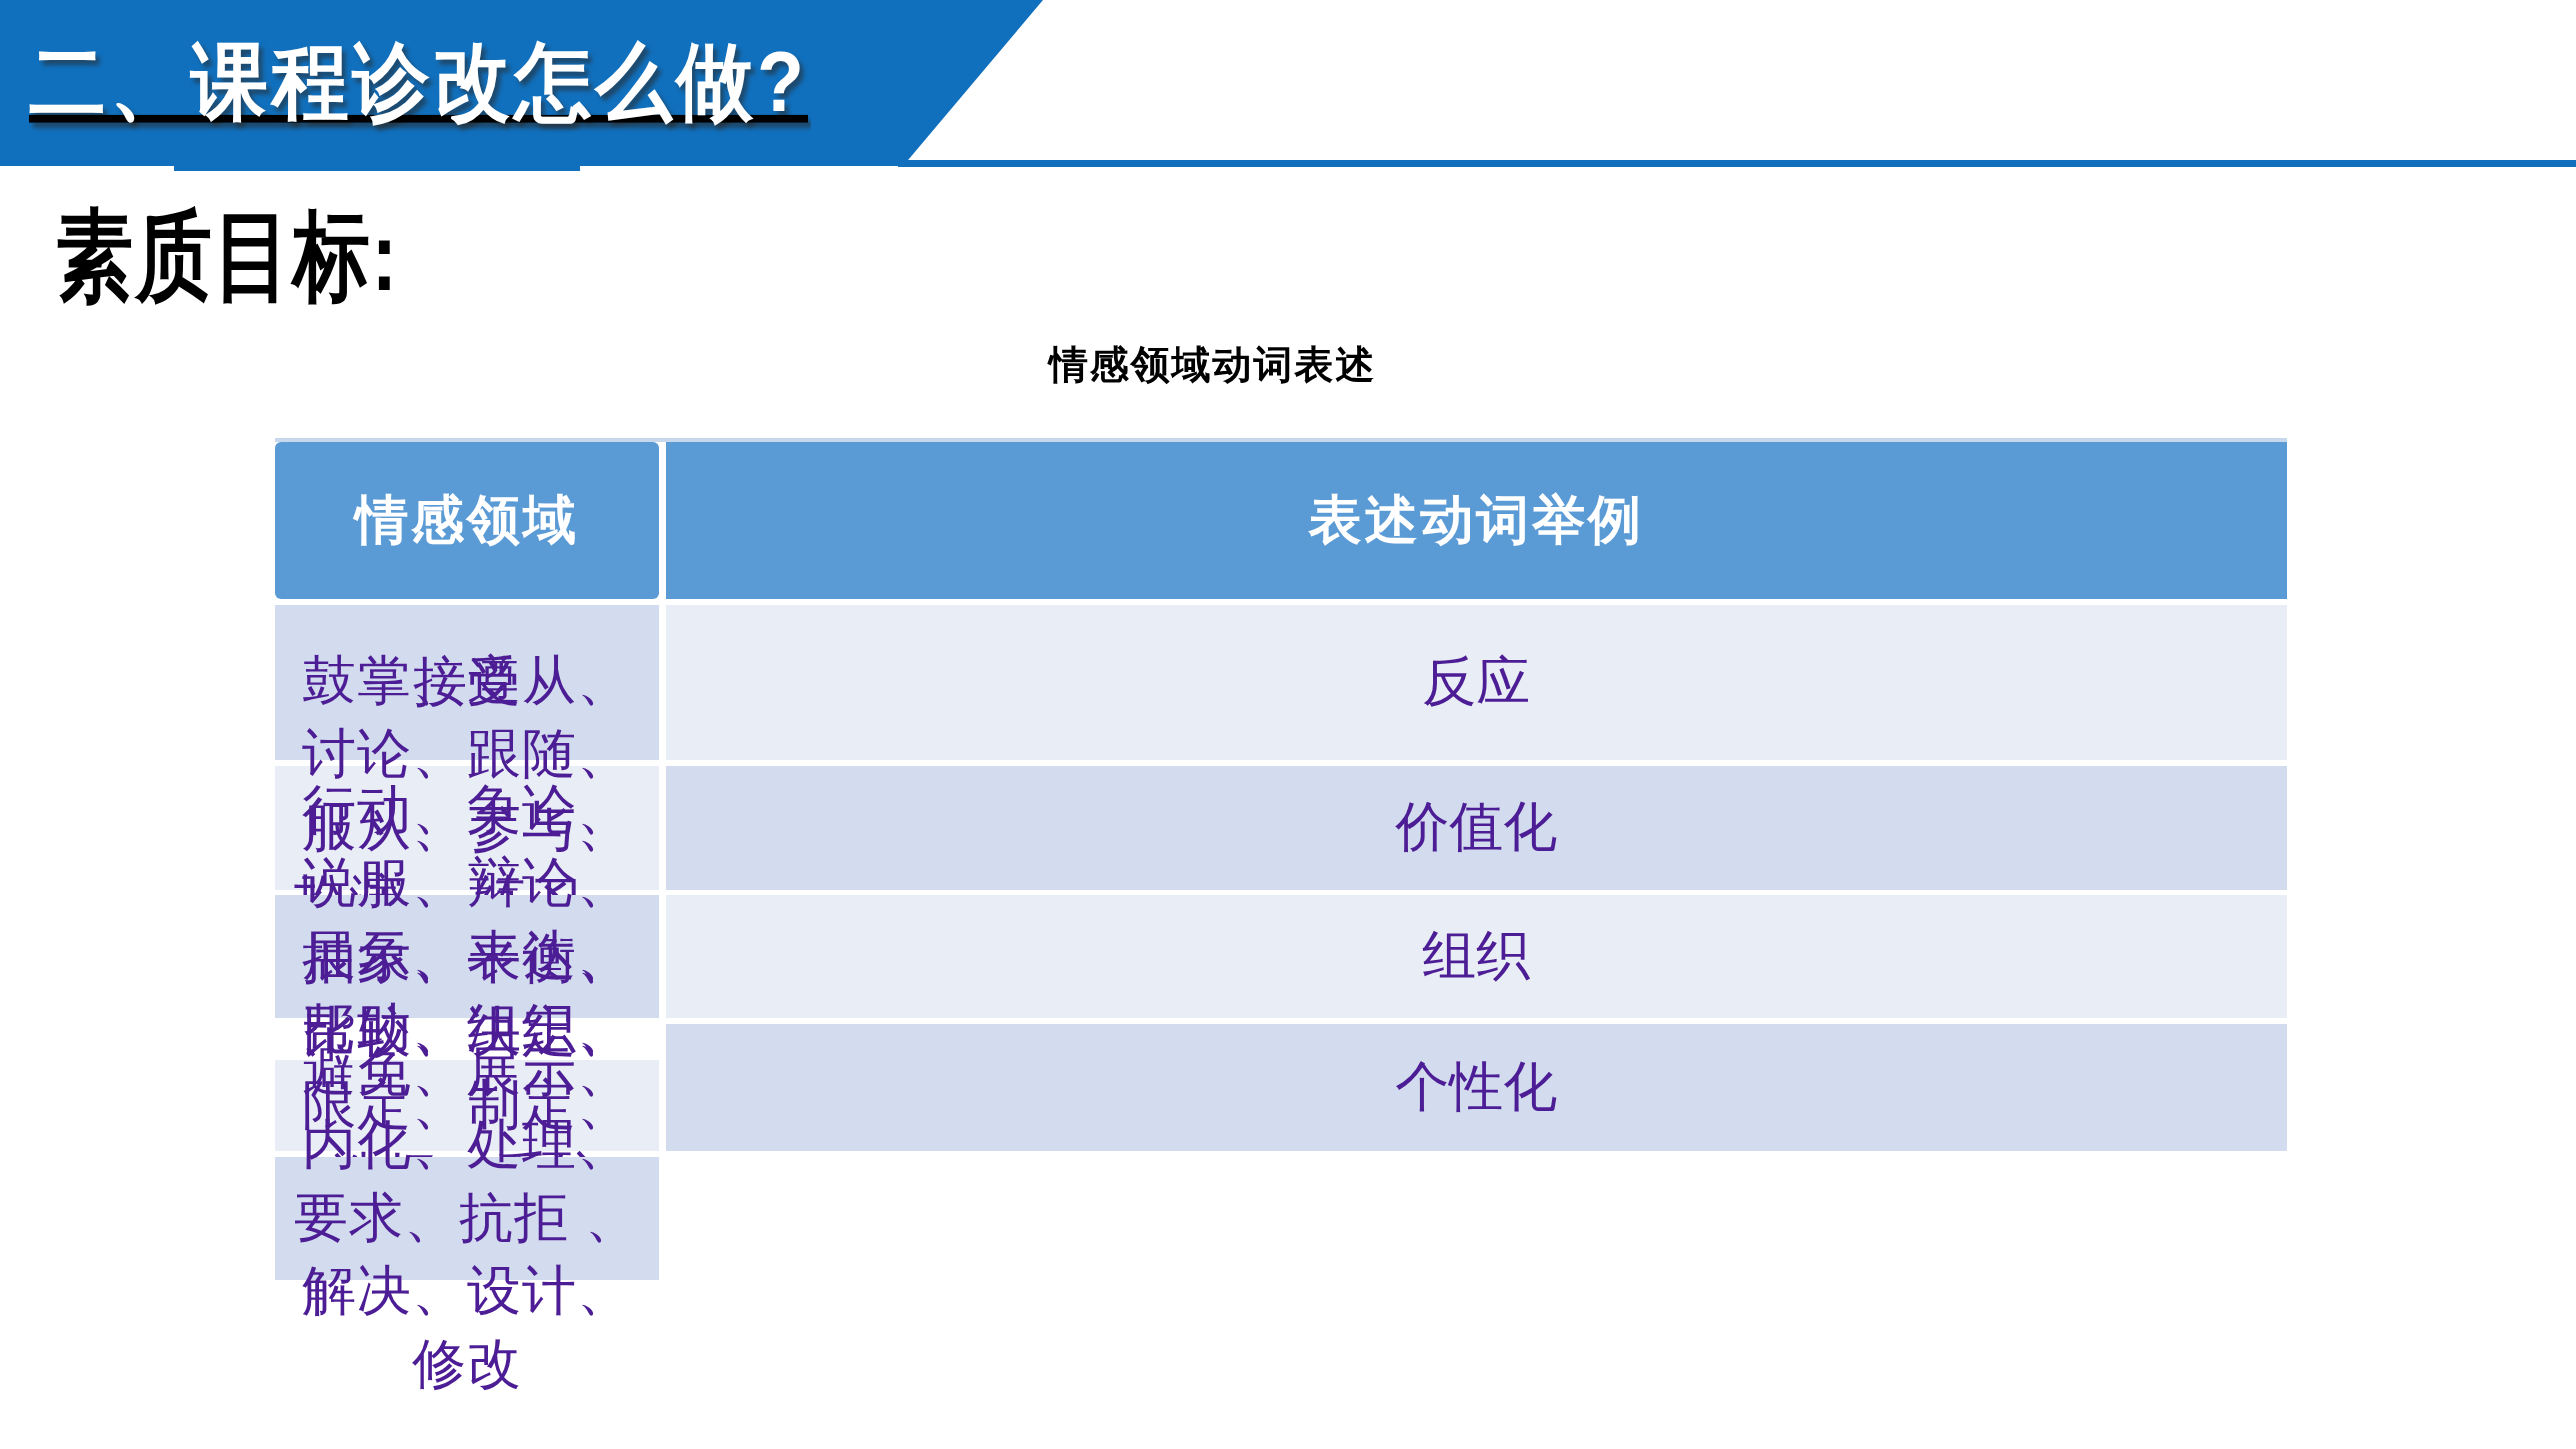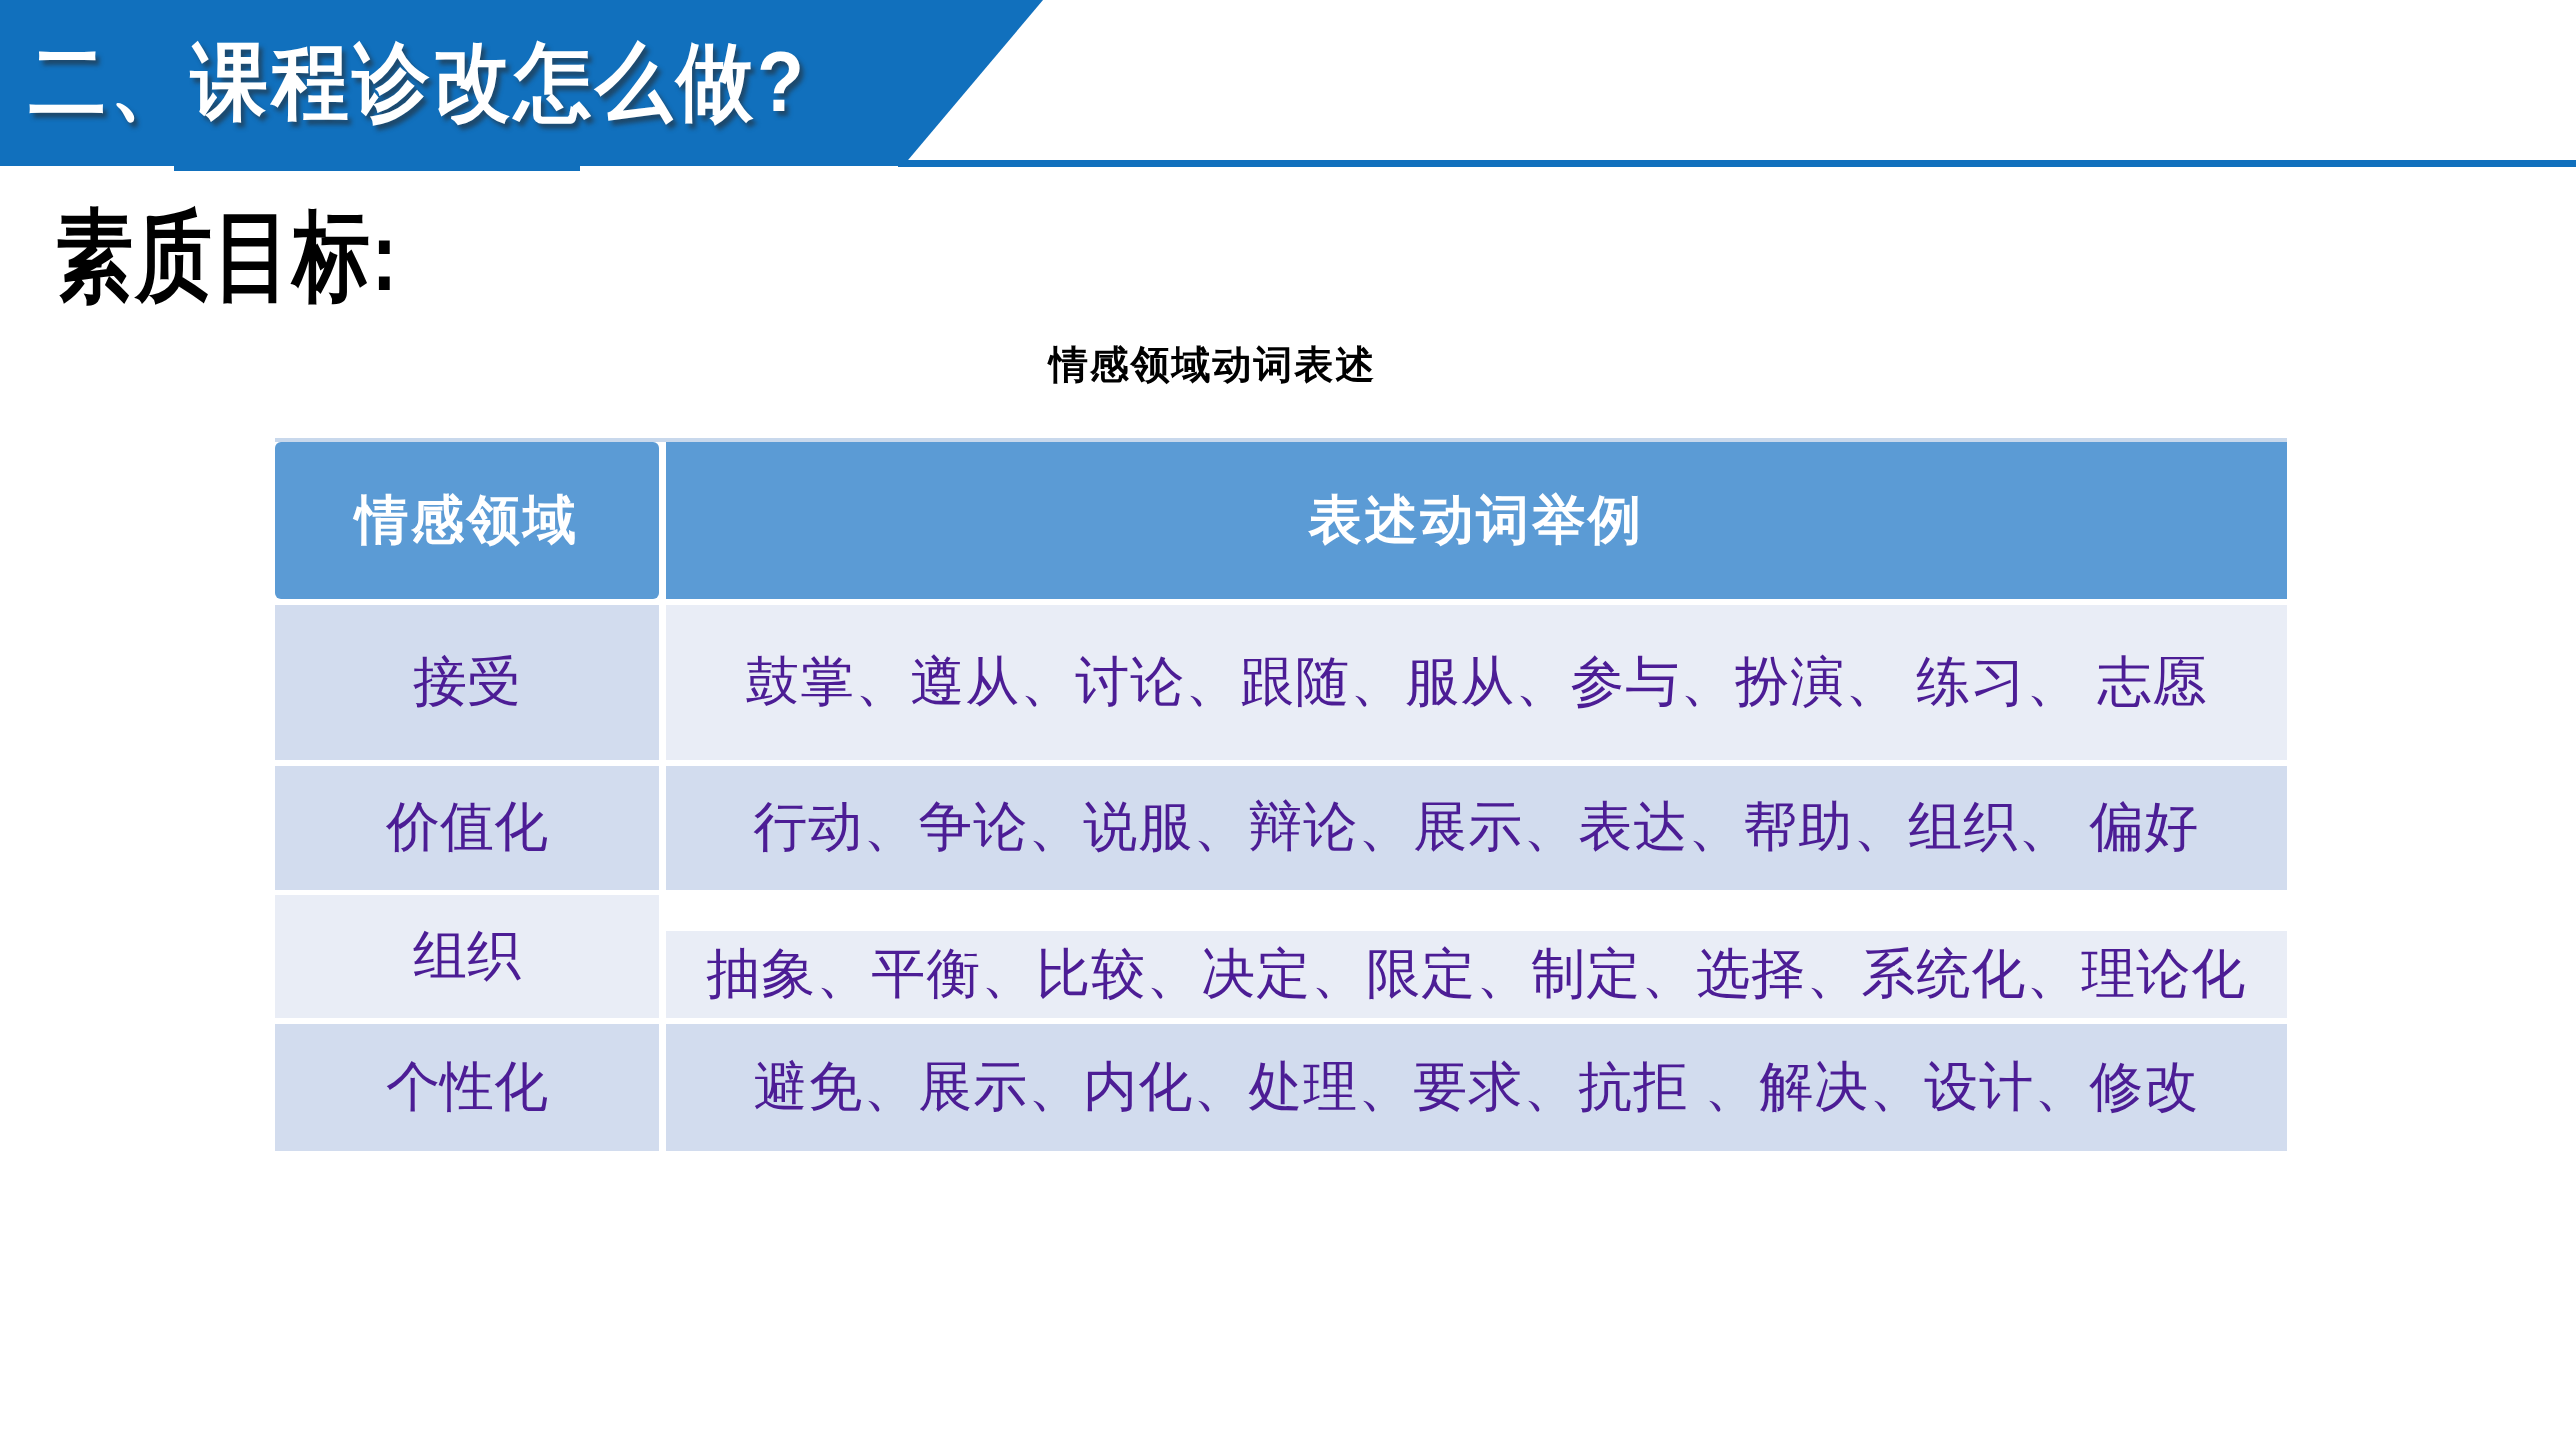--- a/index.html
+++ b/index.html
@@ -105,38 +105,39 @@
     font-size: 53px;
     letter-spacing: 2.9px;
   }
   .verbs-cell { letter-spacing: 1px; }
 </style>
 </head>
 <body>
 
 <div class="slide">
 
-  <div class="banner" style="background: rgb(17, 112, 189);">
+  <div class="banner" style="background: rgb(17, 112, 189); text-decoration: underline;">
     <div class="banner-title">二、课程诊改怎么做?</div>
   </div>
   <div class="banner-step" style="background: rgb(17, 112, 189);"></div>
   <div class="banner-line" style="background: rgb(17, 112, 189);"></div>
 
   <div class="section-heading">素质目标:</div>
 
   <div class="table-title">情感领域动词表述</div>
 
   <div class="table-top-border"></div>
 
   <div class="verbs-table">
     <div class="cell th" style="background: rgb(91, 155, 213); border-radius: 6px;">情感领域</div>
     <div class="cell th" style="background: rgb(91, 155, 213);">表述动词举例</div>
 
     <div class="cell band-a domain-cell" style="background: rgb(210, 220, 238);">接受</div>
 
+    <div class="cell band-b domain-cell" style="background: rgb(233, 237, 246);">反应</div>
     <div class="cell band-b verbs-cell" style="background: rgb(233, 237, 246);">鼓掌、遵从、讨论、跟随、服从、参与、扮演、 练习、 志愿</div>
 
     <div class="cell band-a domain-cell" style="background: rgb(210, 220, 238);">价值化</div>
     <div class="cell band-a verbs-cell" style="background: rgb(210, 220, 238);">行动、争论、说服、辩论、展示、表达、帮助、组织、 偏好</div>
 
     <div class="cell band-b domain-cell" style="background: rgb(233, 237, 246);">组织</div>
     <div class="cell band-b verbs-cell" style="background: rgb(233, 237, 246); margin-top: 36px;">抽象、平衡、比较、决定、限定、制定、选择、系统化、理论化</div>
 
     <div class="cell band-a domain-cell" style="background: rgb(210, 220, 238);">个性化</div>
     <div class="cell band-a verbs-cell" style="background: rgb(210, 220, 238);">避免、展示、内化、处理、要求、抗拒 、解决、设计、修改</div>

